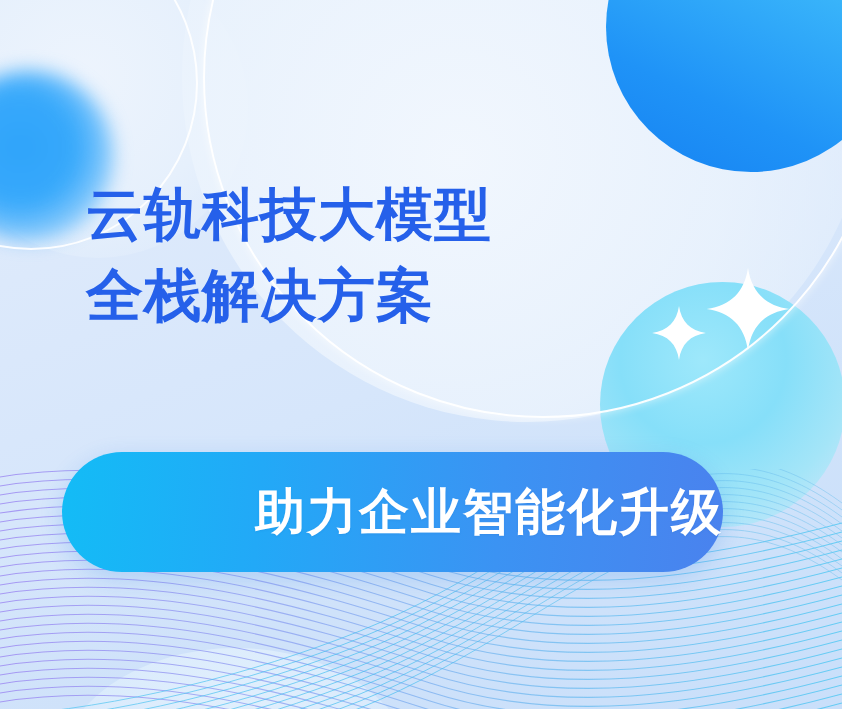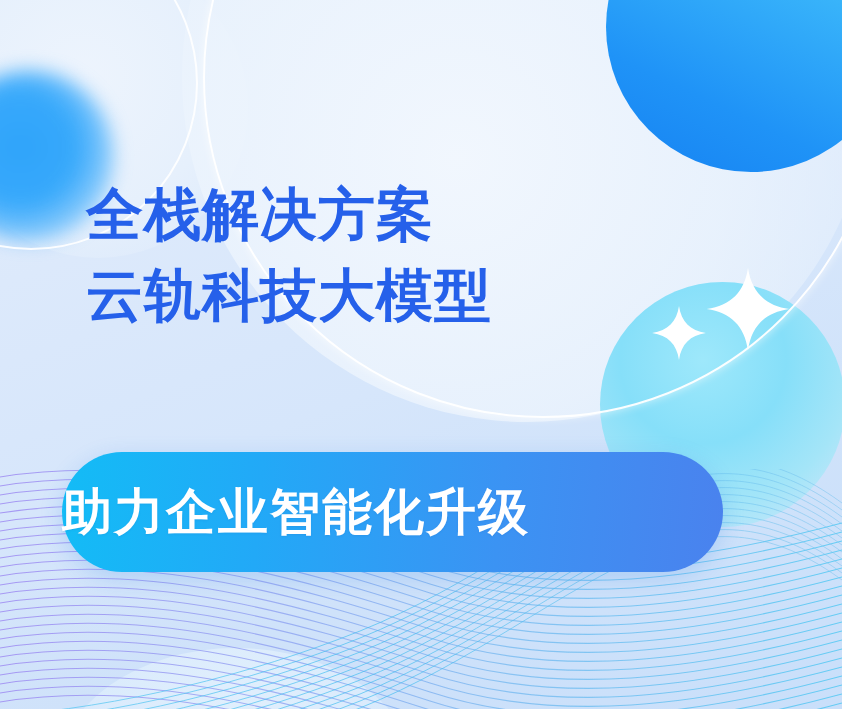--- a/index.html
+++ b/index.html
@@ -152,21 +152,21 @@
   .cta-pill {
     position: absolute;
     left: 62px;
     top: 452px;
     width: 661px;
     height: 120px;
     border-radius: 60px;
     background: linear-gradient(95deg, #13bcf6 0%, #22a9f7 30%, #3b93f3 66%, #4a82ee 100%);
     display: flex;
     align-items: center;
-    justify-content: flex-start;
+    justify-content: flex-end;
     box-shadow: 0 6px 22px rgba(46,132,232,0.22);
     cursor: pointer;
   }
   .cta-text {
     color: #ffffff;
     font-size: 50px;
     font-weight: bold;
     letter-spacing: 2px;
     line-height: 1;
     white-space: nowrap;
@@ -256,22 +256,22 @@
         <path d="M0,317 C120,308 250,276 360,232 C470,188 560,114 650,76 C730,44 790,66 842,104"></path>
         <path d="M0,324 C120,315 250,283 360,239 C470,195 560,121 650,83 C730,51 790,73 842,111"></path>
       </g>
     </svg>
 
   </div>
 
   <div class="content">
 
     <div class="headline">
+      <div class="headline-line">云轨科技大模型</div>
       <div class="headline-line">全栈解决方案</div>
-      <div class="headline-line">云轨科技大模型</div>
     </div>
 
     <div class="cta-pill">
       <span class="cta-text">助力企业智能化升级</span>
     </div>
 
   </div>
 
 </div>
 

